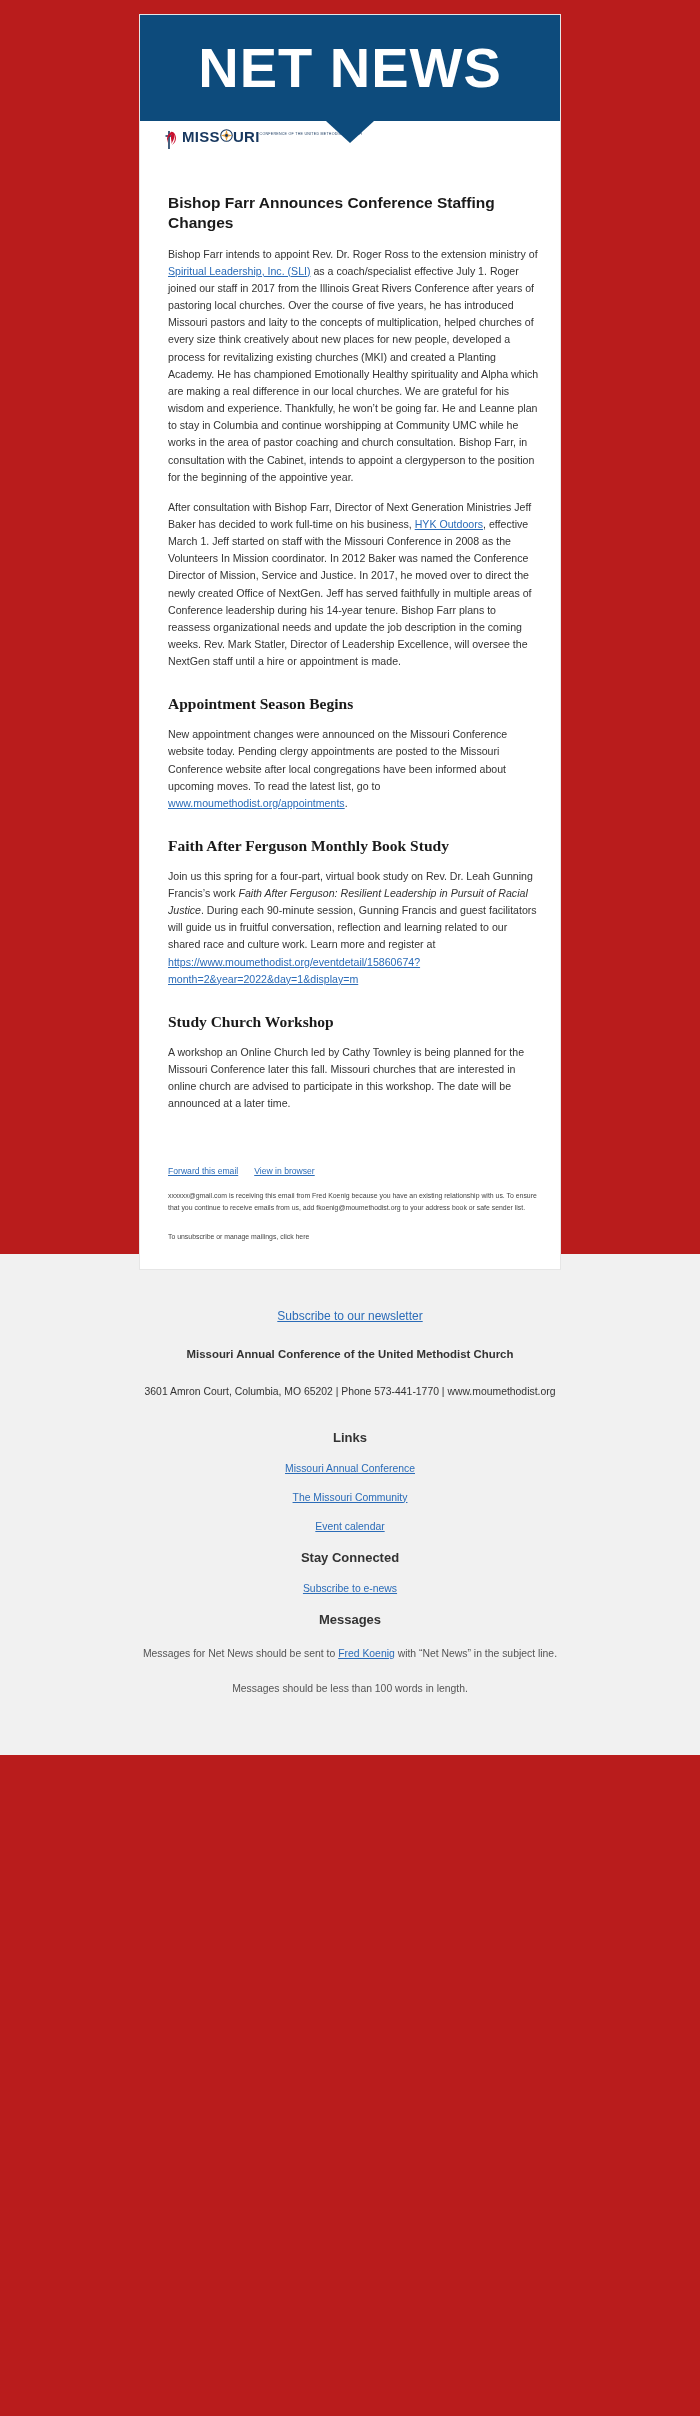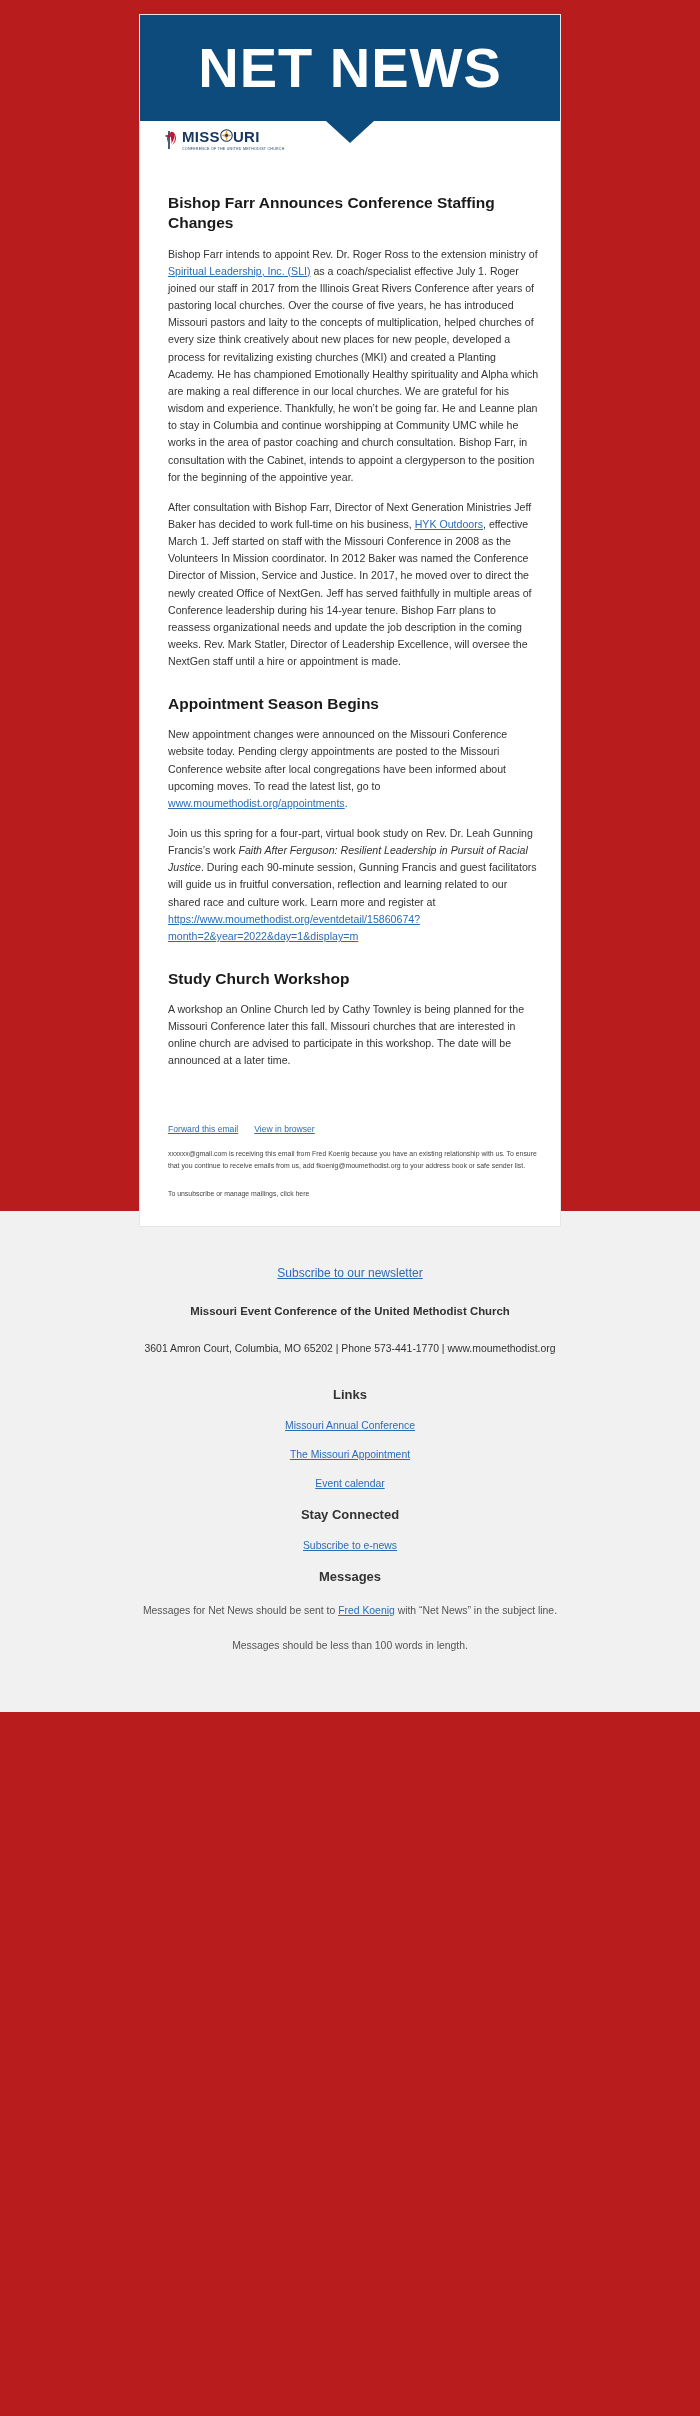--- a/index.html
+++ b/index.html
@@ -61,21 +61,21 @@
     padding: 8px 0 6px 22px;
     background: #ffffff;
     height: 44px;
   }
   .logo {
     display: flex;
     align-items: flex-start;
     gap: 3px;
   }
   .logo-flame { flex: 0 0 auto; margin-top: 1px; }
-  .logo-textblock { display: flex; flex-direction: column; text-align: center; }
+  .logo-textblock { display: flex; flex-direction: row; text-align: center; }
   .logo-word {
     display: flex;
     align-items: center;
     font-size: 15px;
     font-weight: bold;
     color: #17375e;
     letter-spacing: 0.3px;
     line-height: 1;
     font-family: "Liberation Sans", sans-serif;
   }
@@ -100,21 +100,21 @@
     margin: 0 0 13px 0;
     line-height: 1.28;
     font-family: "Liberation Sans", sans-serif;
   }
   h2.section-title {
     font-size: 15.5px;
     font-weight: bold;
     color: #1a1a1a;
     margin: 24px 0 12px 0;
     line-height: 1.28;
-    font-family: Liberation Sans, sans-serif;
+    font-family: Liberation Serif, serif;
   }
   p.body-text {
     font-size: 10.6px;
     line-height: 1.62;
     color: #333333;
     margin: 0 0 13px 0;
     text-align: left;
     font-family: "Liberation Sans", sans-serif;
   }
   p.body-text:last-child { margin-bottom: 0; }
@@ -250,20 +250,21 @@
 
       <p class="body-text">
         <span>After consultation with Bishop Farr, Director of Next Generation Ministries Jeff Baker has decided to work full-time on his business, </span><a class="inline-link" href="#">HYK Outdoors</a><span>, effective March 1. Jeff started on staff with the Missouri Conference in 2008 as the Volunteers In Mission coordinator. In 2012 Baker was named the Conference Director of Mission, Service and Justice. In 2017, he moved over to direct the newly created Office of NextGen. Jeff has served faithfully in multiple areas of Conference leadership during his 14-year tenure. Bishop Farr plans to reassess organizational needs and update the job description in the coming weeks. Rev. Mark Statler, Director of Leadership Excellence, will oversee the NextGen staff until a hire or appointment is made.</span>
       </p>
 
       <h2 class="section-title">Appointment Season Begins</h2>
       <p class="body-text">
         <span>New appointment changes were announced on the Missouri Conference website today. Pending clergy appointments are posted to the Missouri Conference website after local congregations have been informed about upcoming moves. To read the latest list, go to </span><a class="inline-link" href="#">www.moumethodist.org/appointments</a><span>.</span>
       </p>
 
+      <h2 class="section-title">Faith After Ferguson Monthly Book Study</h2>
       <p class="body-text">
         <span>Join us this spring for a four-part, virtual book study on Rev. Dr. Leah Gunning Francis’s work </span><em class="title-italic">Faith After Ferguson: Resilient Leadership in Pursuit of Racial Justice</em><span>. During each 90-minute session, Gunning Francis and guest facilitators will guide us in fruitful conversation, reflection and learning related to our shared race and culture work. Learn more and register at </span><a class="inline-link" href="#">https://www.moumethodist.org/eventdetail/15860674?month=2&amp;year=2022&amp;day=1&amp;display=m</a><span></span>
       </p>
 
       <h2 class="section-title">Study Church Workshop</h2>
       <p class="body-text">
         <span>A workshop an Online Church led by Cathy Townley is being planned for the Missouri Conference later this fall. Missouri churches that are interested in online church are advised to participate in this workshop. The date will be announced at a later time.</span>
       </p>
 
     </div>
@@ -274,26 +275,26 @@
         <a class="footer-link" href="#">View in browser</a>
       </div>
       <p class="fineprint">xxxxxx@gmail.com is receiving this email from Fred Koenig because you have an existing relationship with us. To ensure that you continue to receive emails from us, add fkoenig@moumethodist.org to your address book or safe sender list.</p>
       <p class="fineprint second">To unsubscribe or manage mailings, click here</p>
     </div>
 
   </div>
 
   <div class="outer-footer">
     <a class="of-subscribe" href="#">Subscribe to our newsletter</a>
-    <div class="of-org">Missouri Event Conference of the United Methodist Church</div>
+    <div class="of-org">Missouri Annual Conference of the United Methodist Church</div>
     <div class="of-address">3601 Amron Court, Columbia, MO 65202 | Phone 573-441-1770 | www.moumethodist.org</div>
 
     <div class="of-heading">Links</div>
     <a class="of-link" href="#">Missouri Annual Conference</a>
-    <a class="of-link" href="#">The Missouri Appointment</a>
+    <a class="of-link" href="#">The Missouri Community</a>
     <a class="of-link" href="#">Event calendar</a>
 
     <div class="of-heading">Stay Connected</div>
     <a class="of-link" href="#">Subscribe to e-news</a>
 
     <div class="of-heading">Messages</div>
     <div class="of-msg">
       <span>Messages for Net News should be sent to </span><a href="#">Fred Koenig</a><span> with “Net News” in the subject line.</span>
     </div>
     <div class="of-msg">Messages should be less than 100 words in length.</div>

